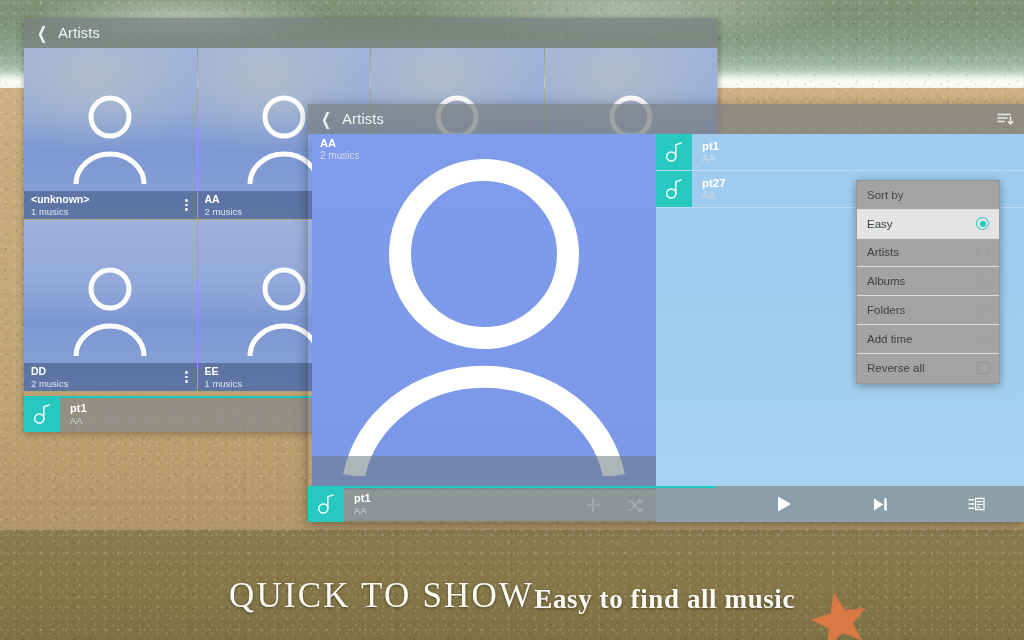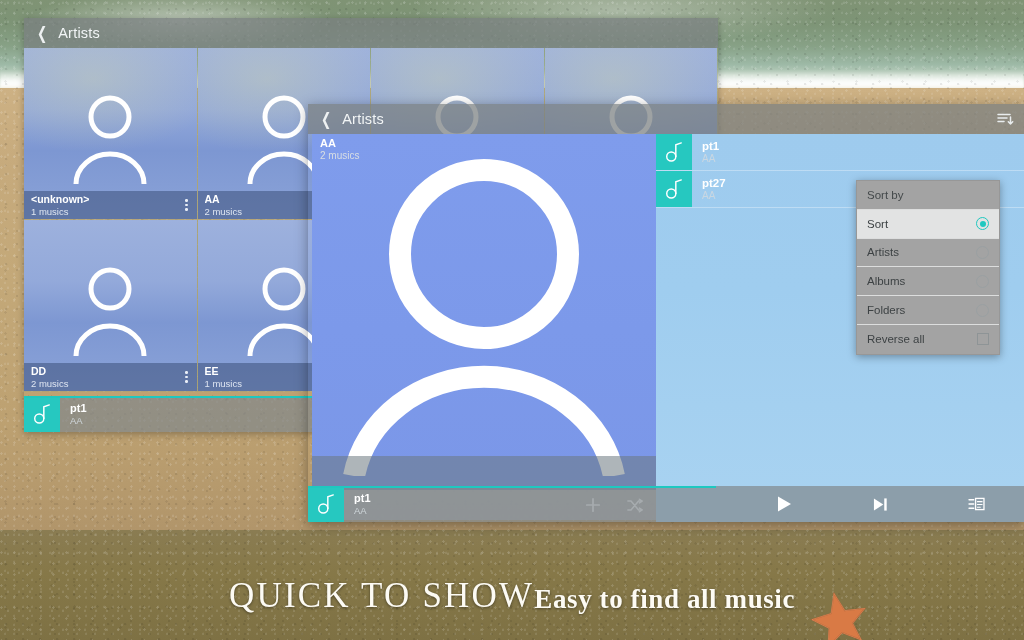--- a/index.html
+++ b/index.html
@@ -414,33 +414,37 @@
       </div>
 
     </div>
   </div>
 
   <div id="sortMenu">
     <div class="mrow header">
       <span class="ml">Sort by</span>
     </div>
     <div class="mrow sel">
-      <span class="ml">Sort</span>
+      <span class="ml">Easy</span>
       <span class="radio on"></span>
     </div>
     <div class="mrow">
       <span class="ml">Artists</span>
       <span class="radio"></span>
     </div>
     <div class="mrow">
       <span class="ml">Albums</span>
       <span class="radio"></span>
     </div>
     <div class="mrow">
       <span class="ml">Folders</span>
+      <span class="radio"></span>
+    </div>
+    <div class="mrow">
+      <span class="ml">Add time</span>
       <span class="radio"></span>
     </div>
     <div class="mrow">
       <span class="ml">Reverse all</span>
       <span class="cbox"></span>
     </div>
   </div>
 
   <div class="caption">
     <div class="h1">QUICK TO SHOW</div>

